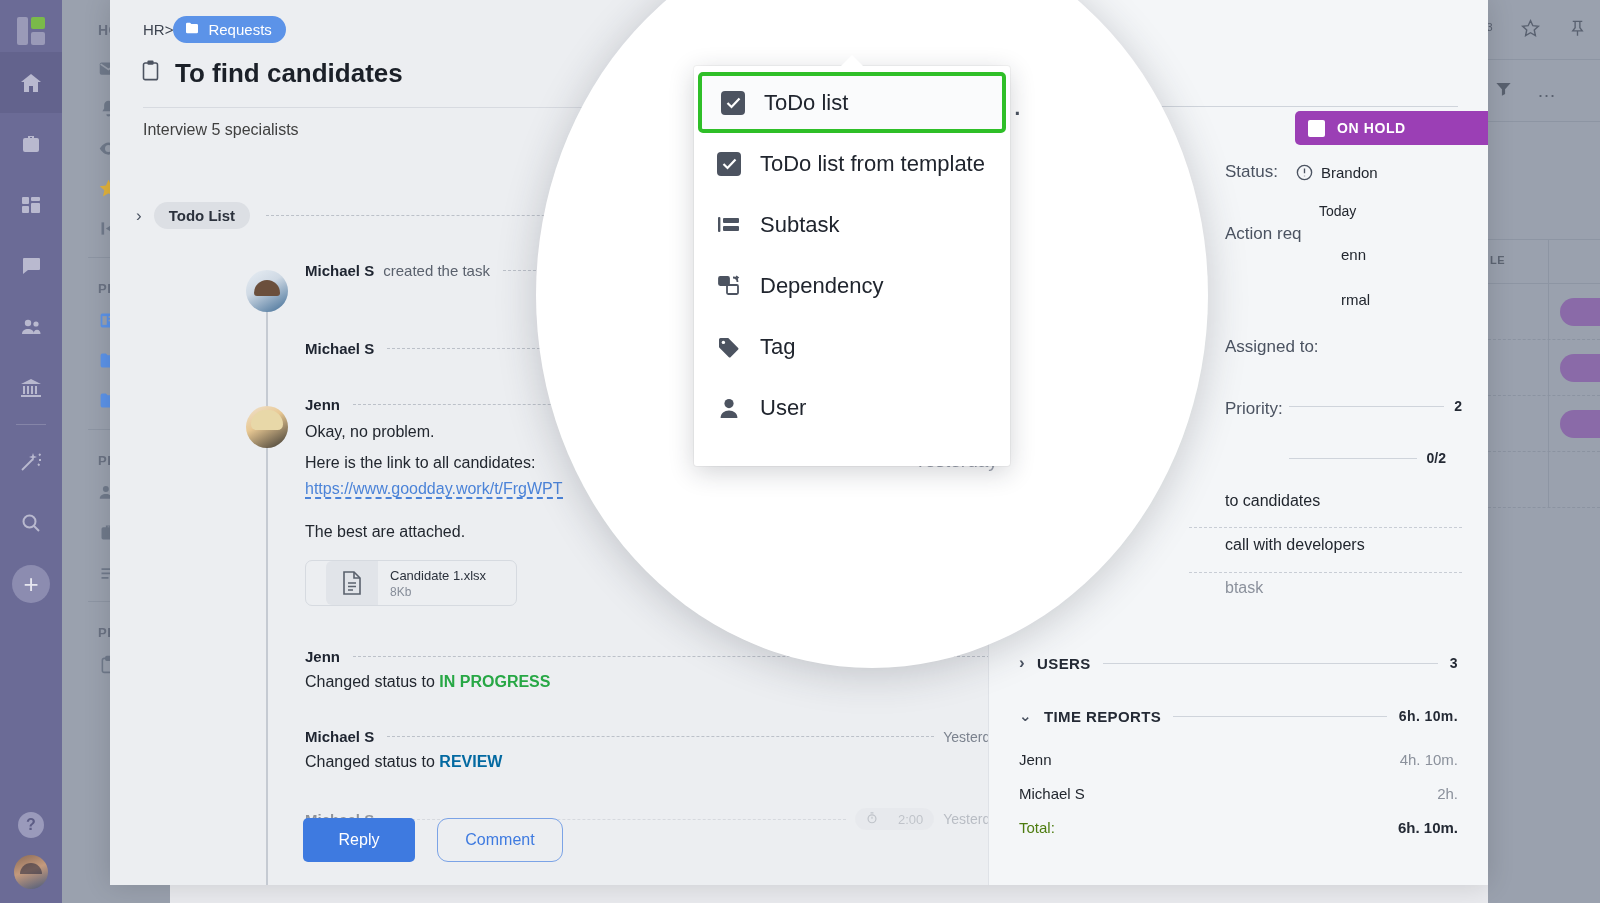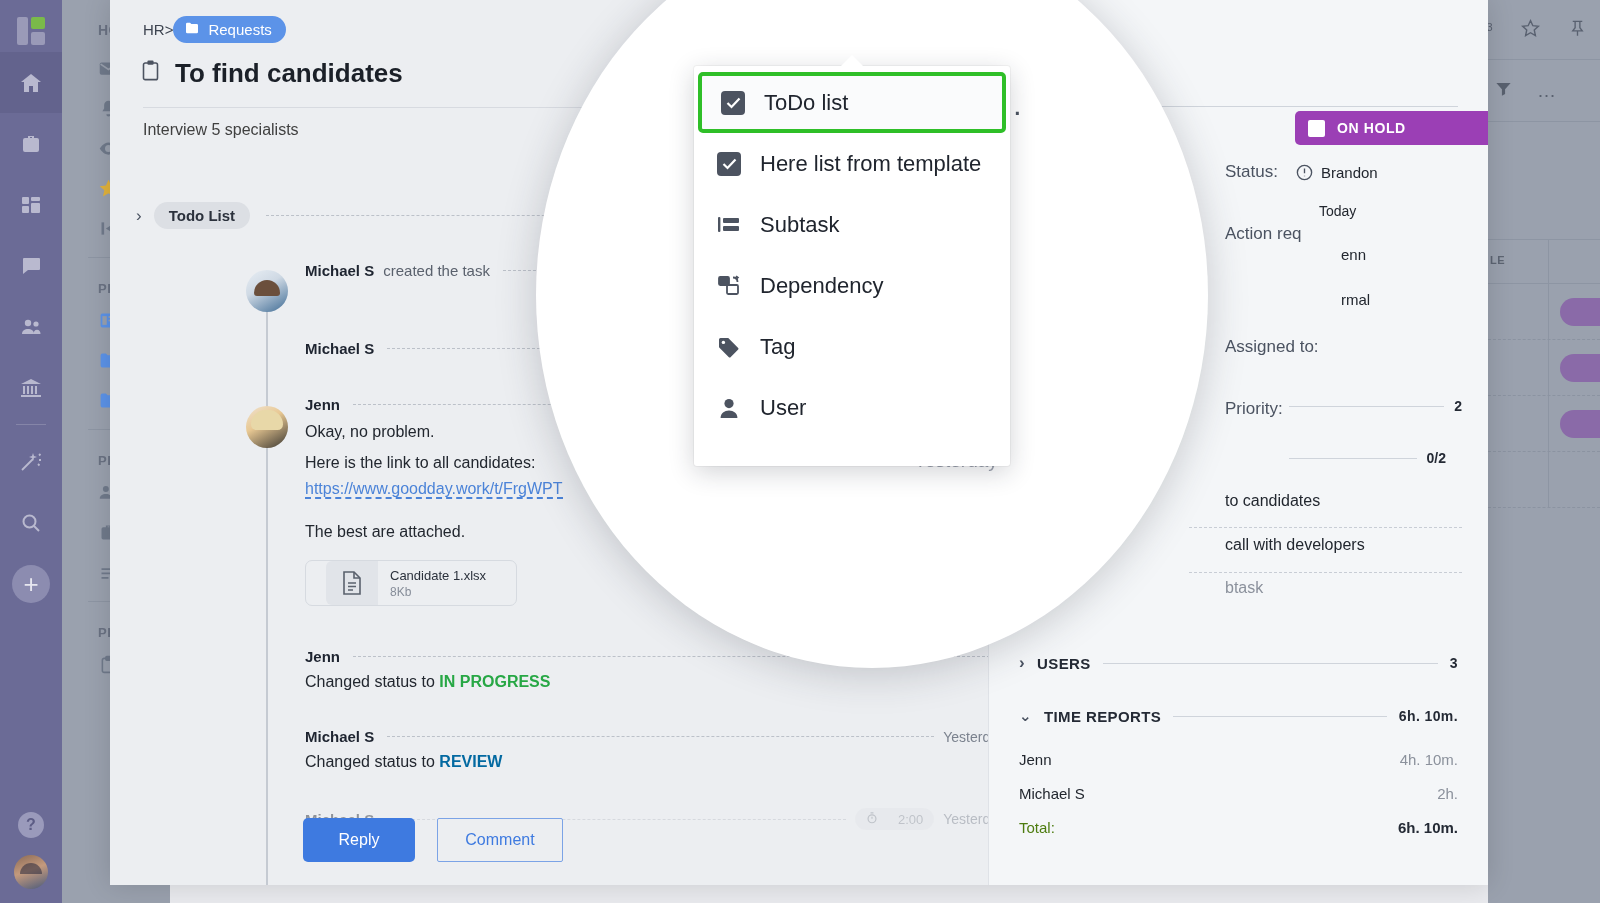--- a/index.html
+++ b/index.html
@@ -214,21 +214,21 @@
 
   .footer-actions {
     position: absolute; left: 193px; top: 818px; display: flex; gap: 22px;
   }
   .btn-primary {
     background: #3e7ae0; color: #fff; border: none; border-radius: 5px;
     width: 112px; height: 44px; font-size: 16px; cursor: pointer;
     font-family: inherit;
   }
   .btn-outline {
-    background: #eceef1; color: #3e7ae0; border: 1px solid #7ba3e6; border-radius: 2px;
+    background: #eceef1; color: #3e7ae0; border: 1px solid #7ba3e6; border-radius: 11px;
     width: 126px; height: 44px; font-size: 16px; cursor: pointer;
     font-family: inherit;
   }
 
   
   .mid-toolbar {
     position: absolute; left: 733px; top: 86px;
     display: flex; align-items: center; gap: 19px; z-index: 4;
   }
   .id-pill {
@@ -814,21 +814,21 @@
         <span>ToDo list</span>
       </div>
       <div class="menu-item">
         <span class="mi-icon">
           <span class="cbox">
             <svg width="15" height="12" viewBox="0 0 15 12" fill="none" stroke="#fff" stroke-width="2.2">
                 <path d="M1.5 6l4 4 8-8.5"></path>
               </svg>
           </span>
         </span>
-        <span>Here list from template</span>
+        <span>ToDo list from template</span>
       </div>
       <div class="menu-item">
         <span class="mi-icon">
           <svg width="24" height="22" viewBox="0 0 24 22" fill="currentColor">
               <rect x="1" y="3" width="2.4" height="15" rx="1"></rect>
               <rect x="6" y="4" width="16" height="5" rx="1"></rect>
               <rect x="6" y="12" width="16" height="5" rx="1"></rect>
             </svg>
         </span>
         <span>Subtask</span>

